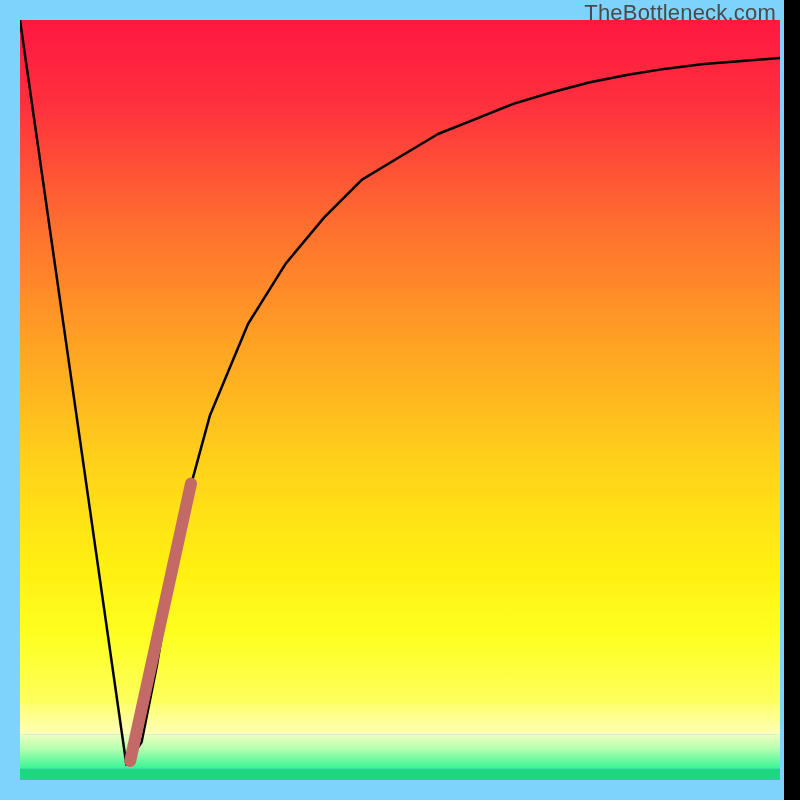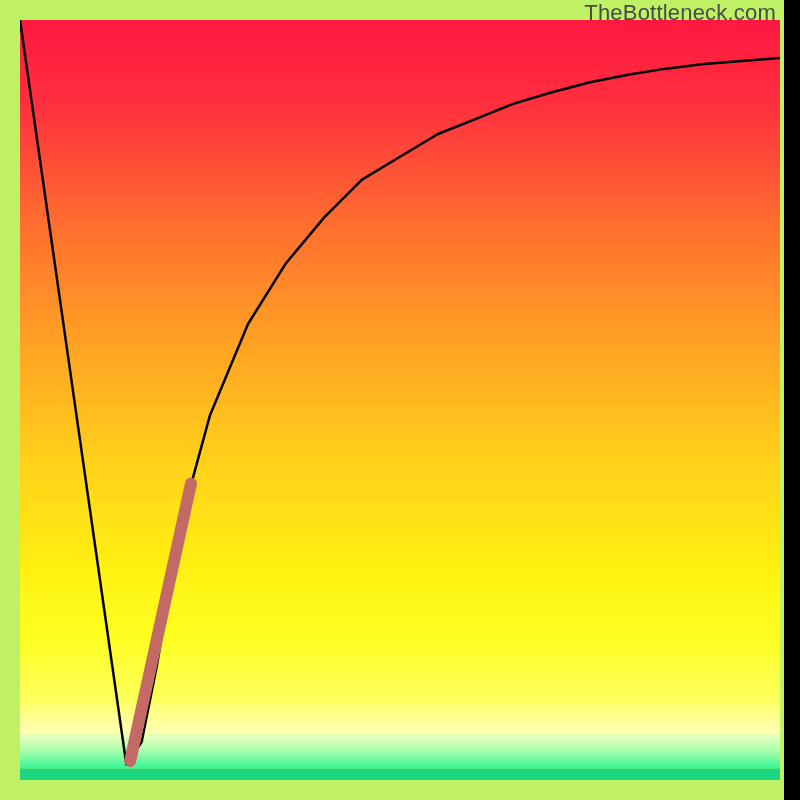--- a/index.html
+++ b/index.html
@@ -8,21 +8,21 @@
     width: 800px;
     height: 800px;
     background: #000;
     overflow: hidden;
     font-family: Arial, Helvetica, sans-serif;
   }
   .frame {
     position: relative;
     width: 784px;
     height: 800px;
-    background: #bef264;
+    background: #7dd3fc;
   }
   .plot {
     position: absolute;
     left: 20px;
     top: 20px;
     width: 760px;
     height: 760px;
   }
   .plot svg {
     display: block;

